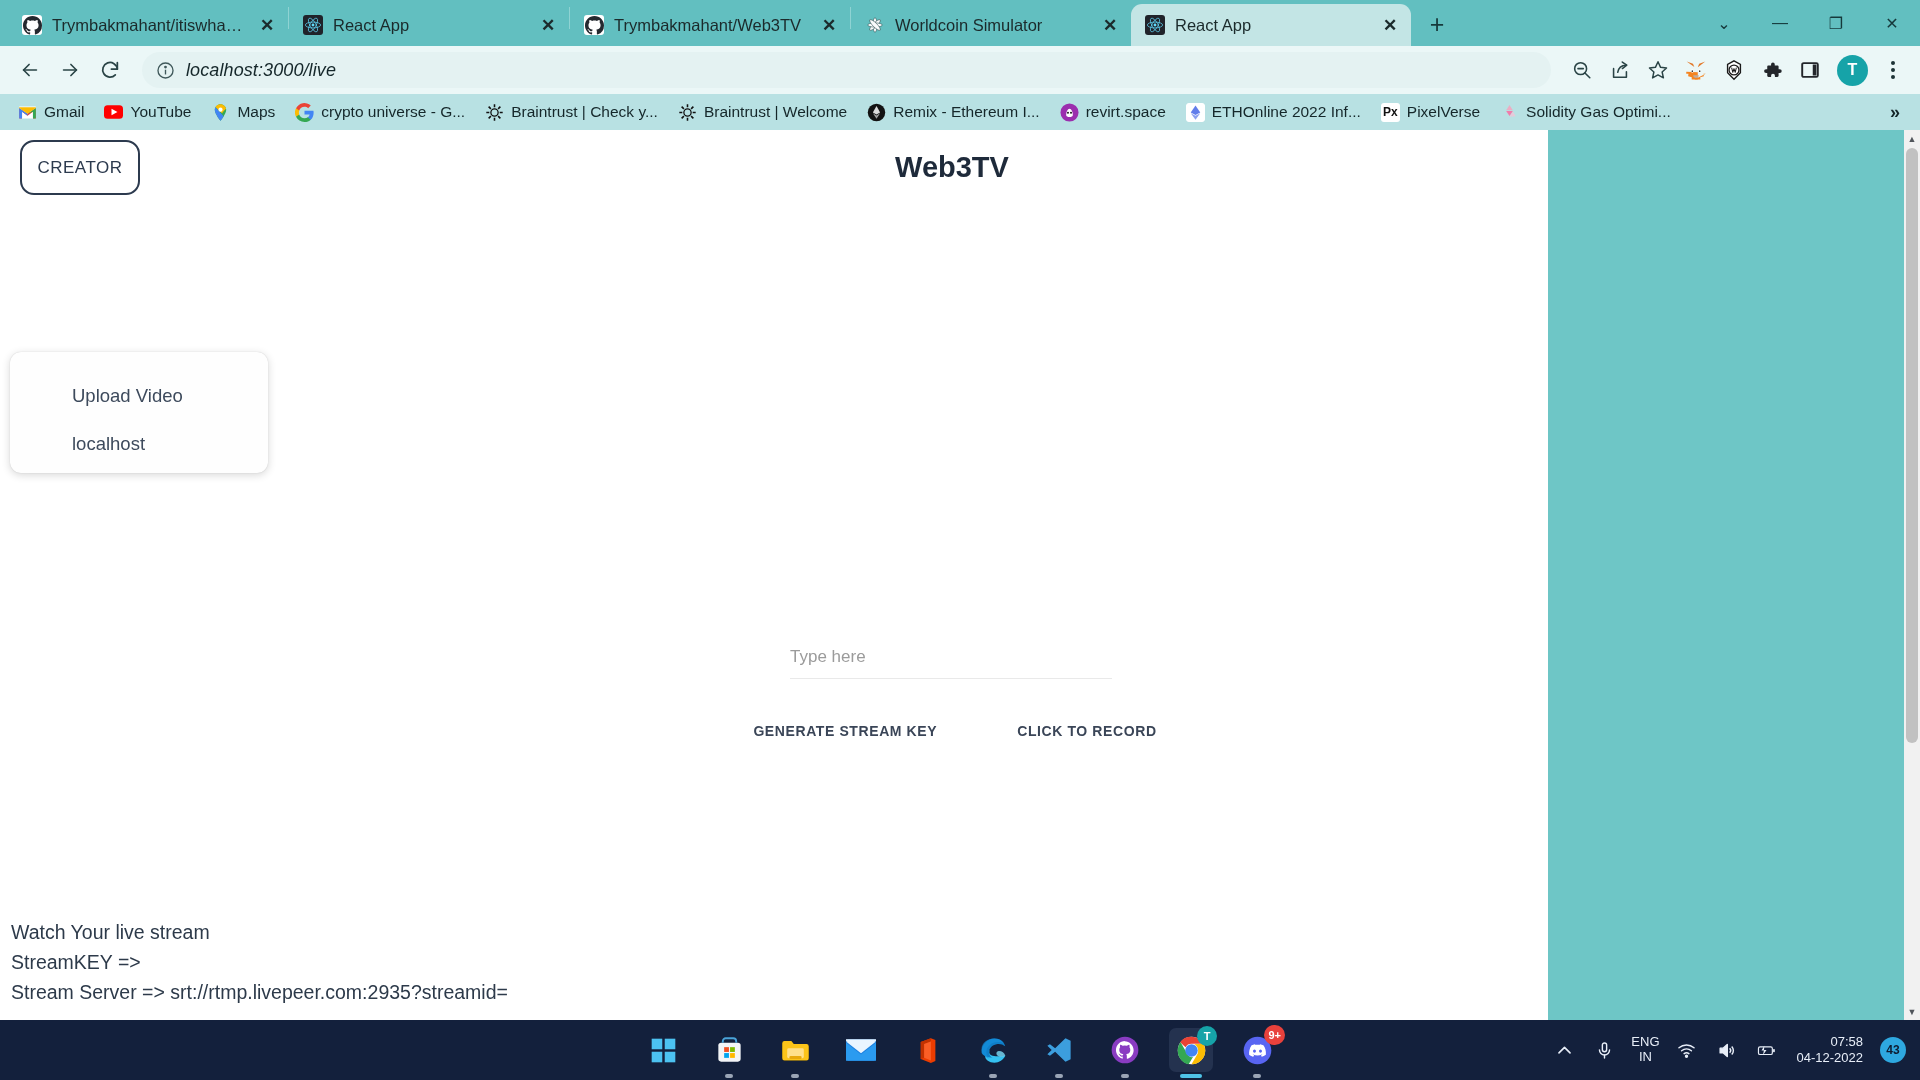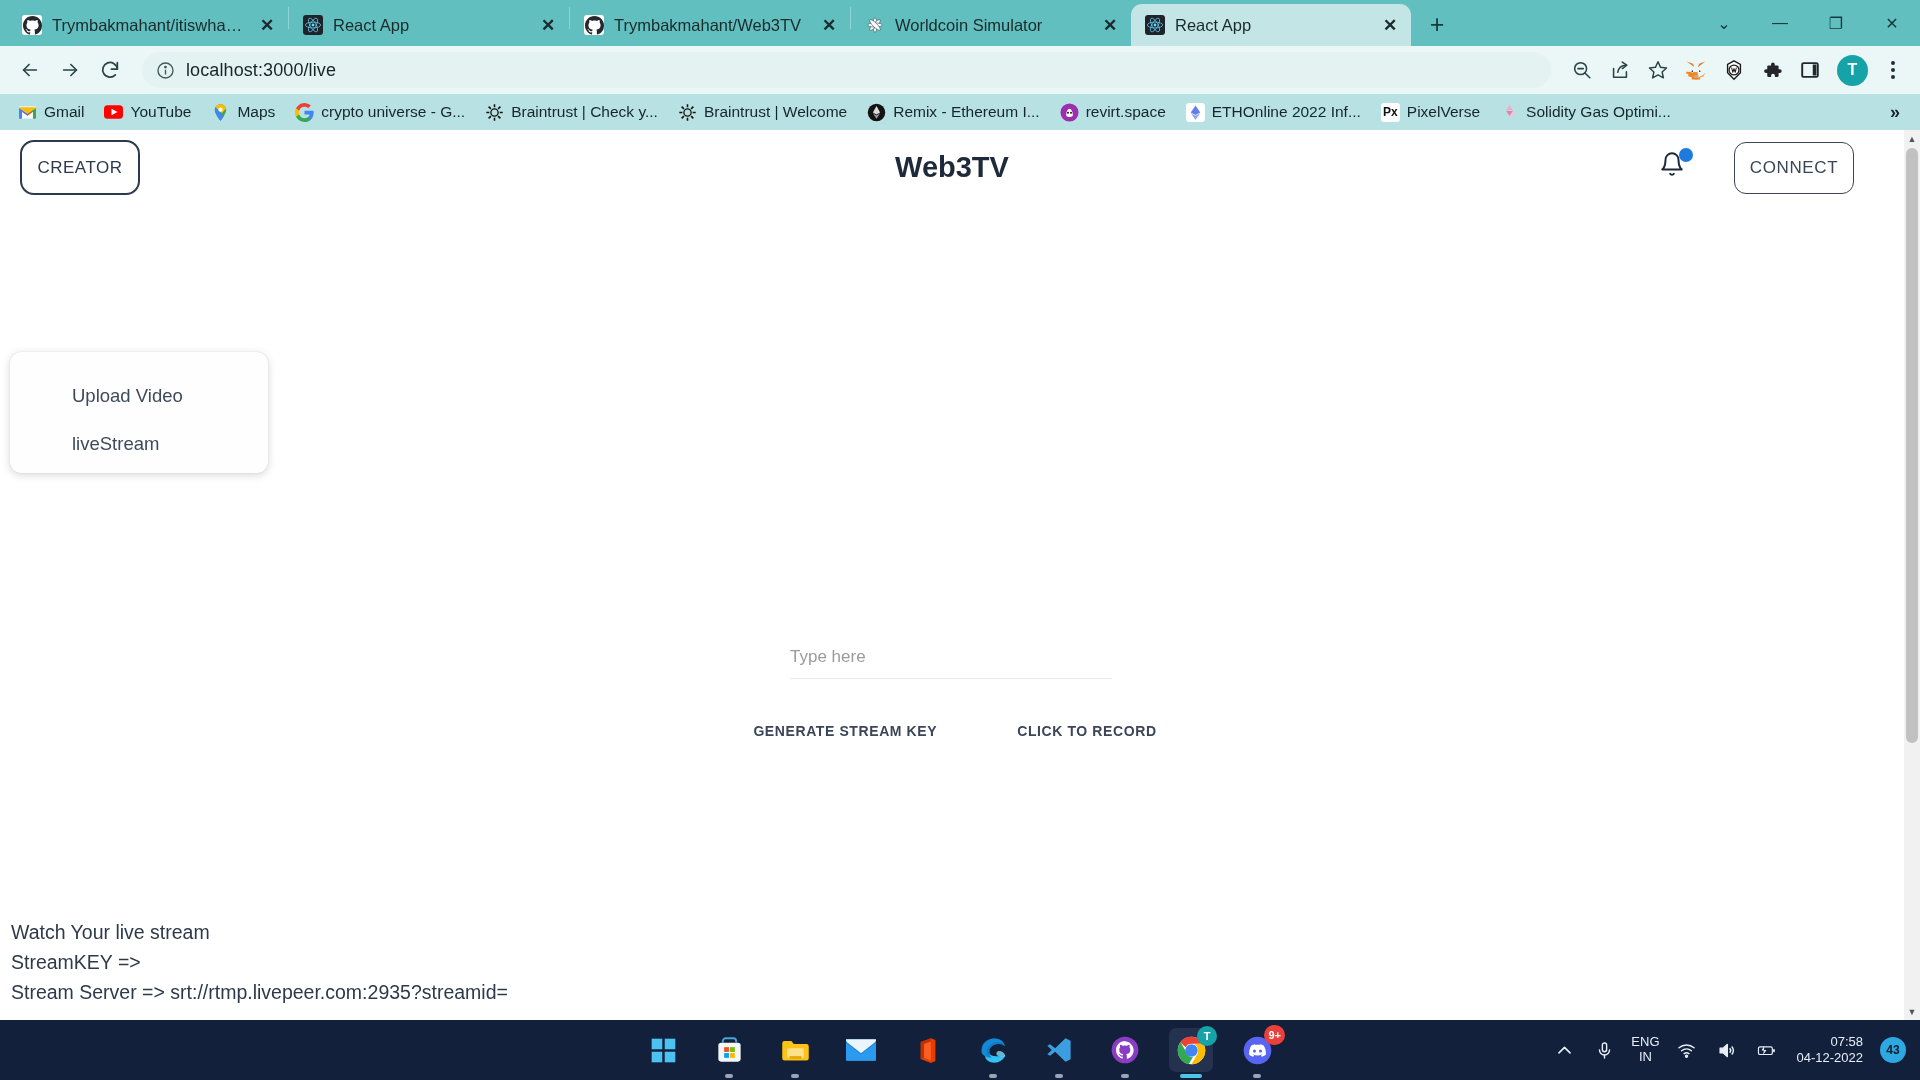--- a/index.html
+++ b/index.html
@@ -47,21 +47,21 @@
     justify-content:center; color:#16393b; font-size:16px; }
 
   
   #toolbar { height:48px; background:#ebf7f7; display:flex; align-items:center;
     padding:0 12px; gap:4px; }
   .navbtn { width:36px; height:36px; display:flex; align-items:center;
     justify-content:center; border-radius:50%; color:#2a4446; }
   .navbtn svg { width:22px; height:22px; }
   #omnibox {
     flex:1; height:36px; background:#e4f2f2; border-radius:18px; margin:0 10px;
-    display:flex; align-items:center; padding:0 14px; gap:11px; min-width:0;
+    display:flex; align-items:center; padding:0 14px; gap:11px; min-width:0;font-style:italic;
   }
   #omnibox .infoicon { width:19px; height:19px; flex:0 0 19px; color:#40595b; }
   #omnibox .urltext { font-size:18px; color:#15272a; white-space:nowrap;
     overflow:hidden; text-overflow:ellipsis; letter-spacing:.1px; }
   .tbicon { width:34px; height:34px; display:flex; align-items:center;
     justify-content:center; flex:0 0 34px; }
   .tbicon svg { width:22px; height:22px; }
   #profile { width:31px; height:31px; border-radius:50%; background:#16a3a8;
     color:#fff; display:flex; align-items:center; justify-content:center;
     font-size:16px; font-weight:600; margin-left:6px; }
@@ -75,21 +75,21 @@
     padding:0 10px; gap:4px;justify-content:flex-end; }
   .bm { display:flex; align-items:center; gap:7px; padding:3px 8px;
     border-radius:5px; font-size:15.5px; color:#15272a; white-space:nowrap; }
   .bmico { width:19px; height:19px; flex:0 0 19px; display:flex;
     align-items:center; justify-content:center; border-radius:3px;
     font-size:11px; font-weight:700; overflow:hidden; }
   #bmoverflow { margin-left:auto; padding:0 10px; font-size:18px; font-weight:700;
     color:#15272a; }
 
   
-  #viewport { position:absolute; left:0; top:130px; width:1920px; height:890px;
+  #viewport { position:absolute; left:0; top:130px; width:1548px; height:890px;
     background:#f9a8d4; overflow:hidden; }
   #page { position:relative; width:1904px; height:890px; background:#fff; }
 
   
   #appheader { height:75px; display:flex; align-items:center; padding:0 20px;
     position:relative; }
   #creatorbtn {
     width:120px; height:55px; border:2px solid #2c3a4e; border-radius:14px;
     display:flex; align-items:center; justify-content:center;
     font-size:17px; letter-spacing:.5px; color:#2c3a4e; margin-left:0;
@@ -492,21 +492,21 @@
                 <path d="M13.7 21a2 2 0 0 1-3.4 0"></path>
             </svg>
             <span id="belldot"></span>
           </div>
           <div id="connectbtn">CONNECT</div>
         </div>
       </div>
 
       <div id="dropdown">
         <div class="ddrow">Upload Video</div>
-        <div class="ddrow">liveStream</div>
+        <div class="ddrow">localhost</div>
       </div>
 
       <div id="centerform">
         <input id="typeinput" type="text" placeholder="Type here" style="">
         <div id="formbtns">
           <button class="formbtn">GENERATE STREAM KEY</button>
           <button class="formbtn">CLICK TO RECORD</button>
         </div>
       </div>
 

